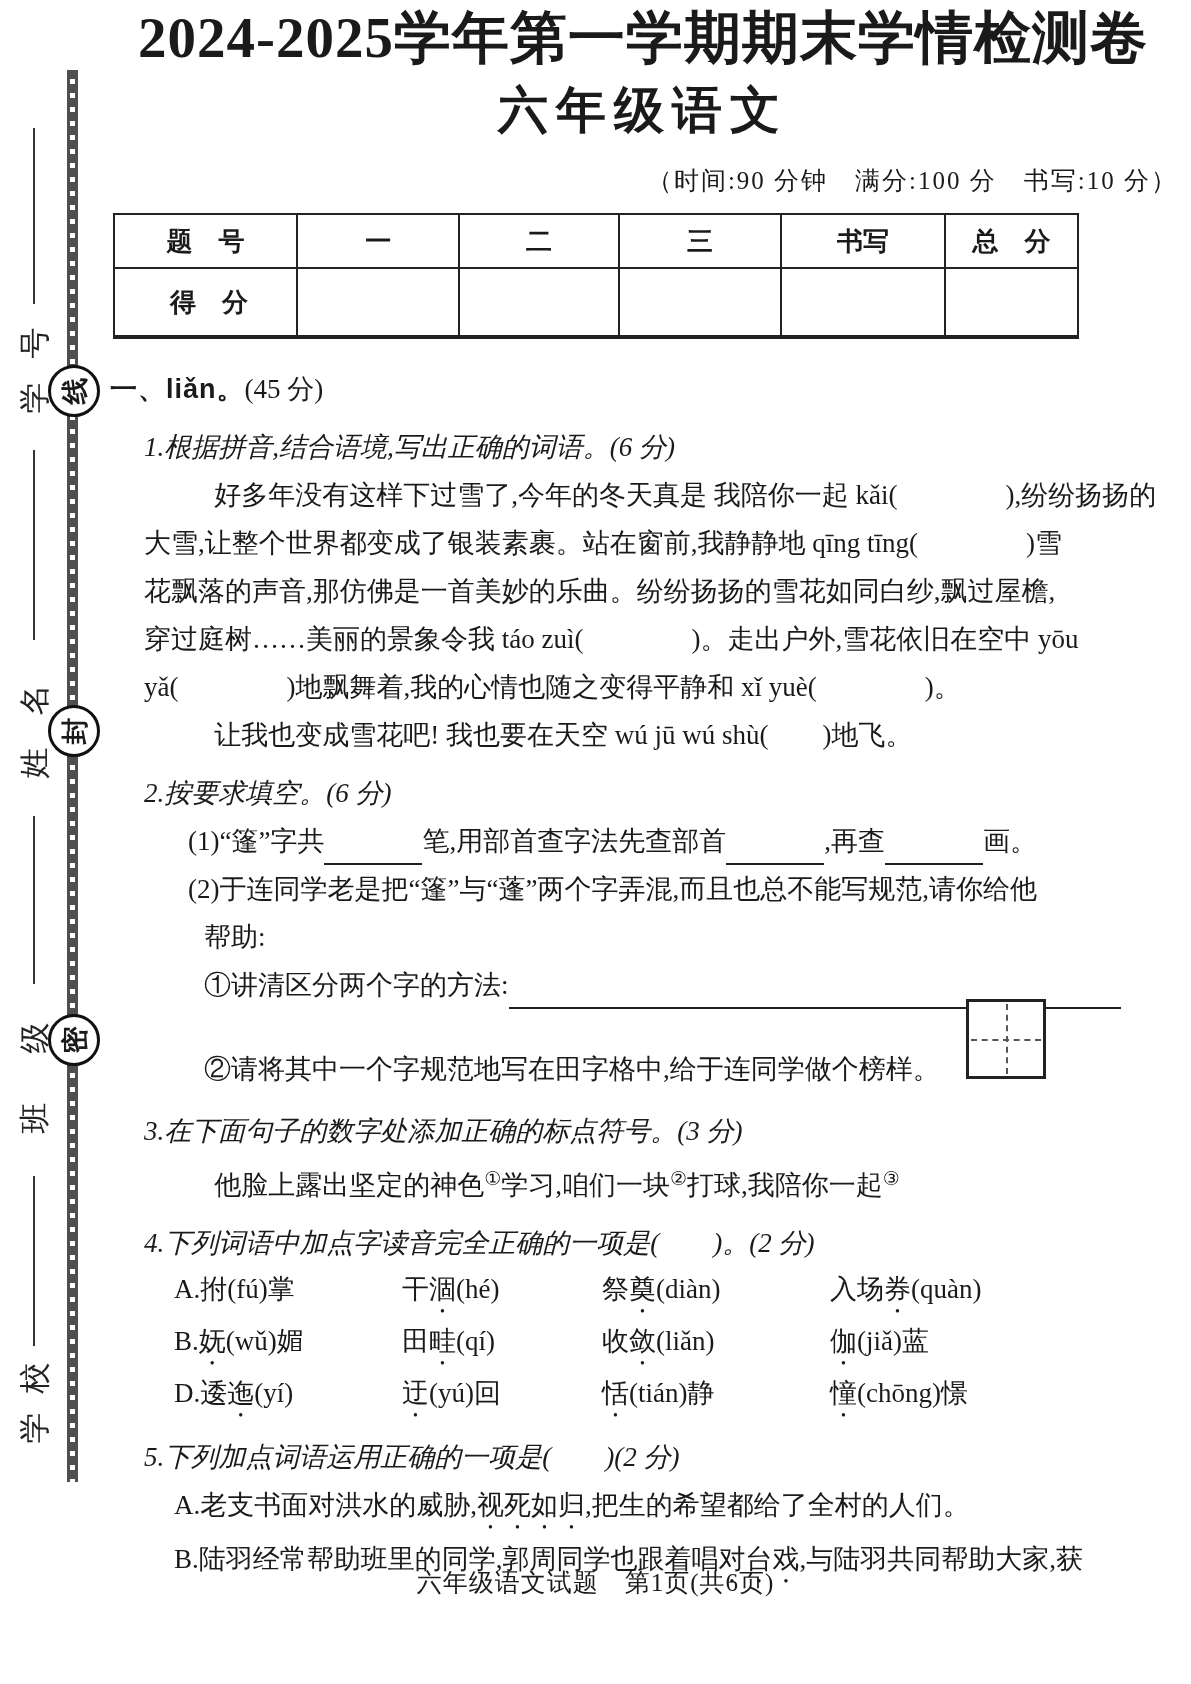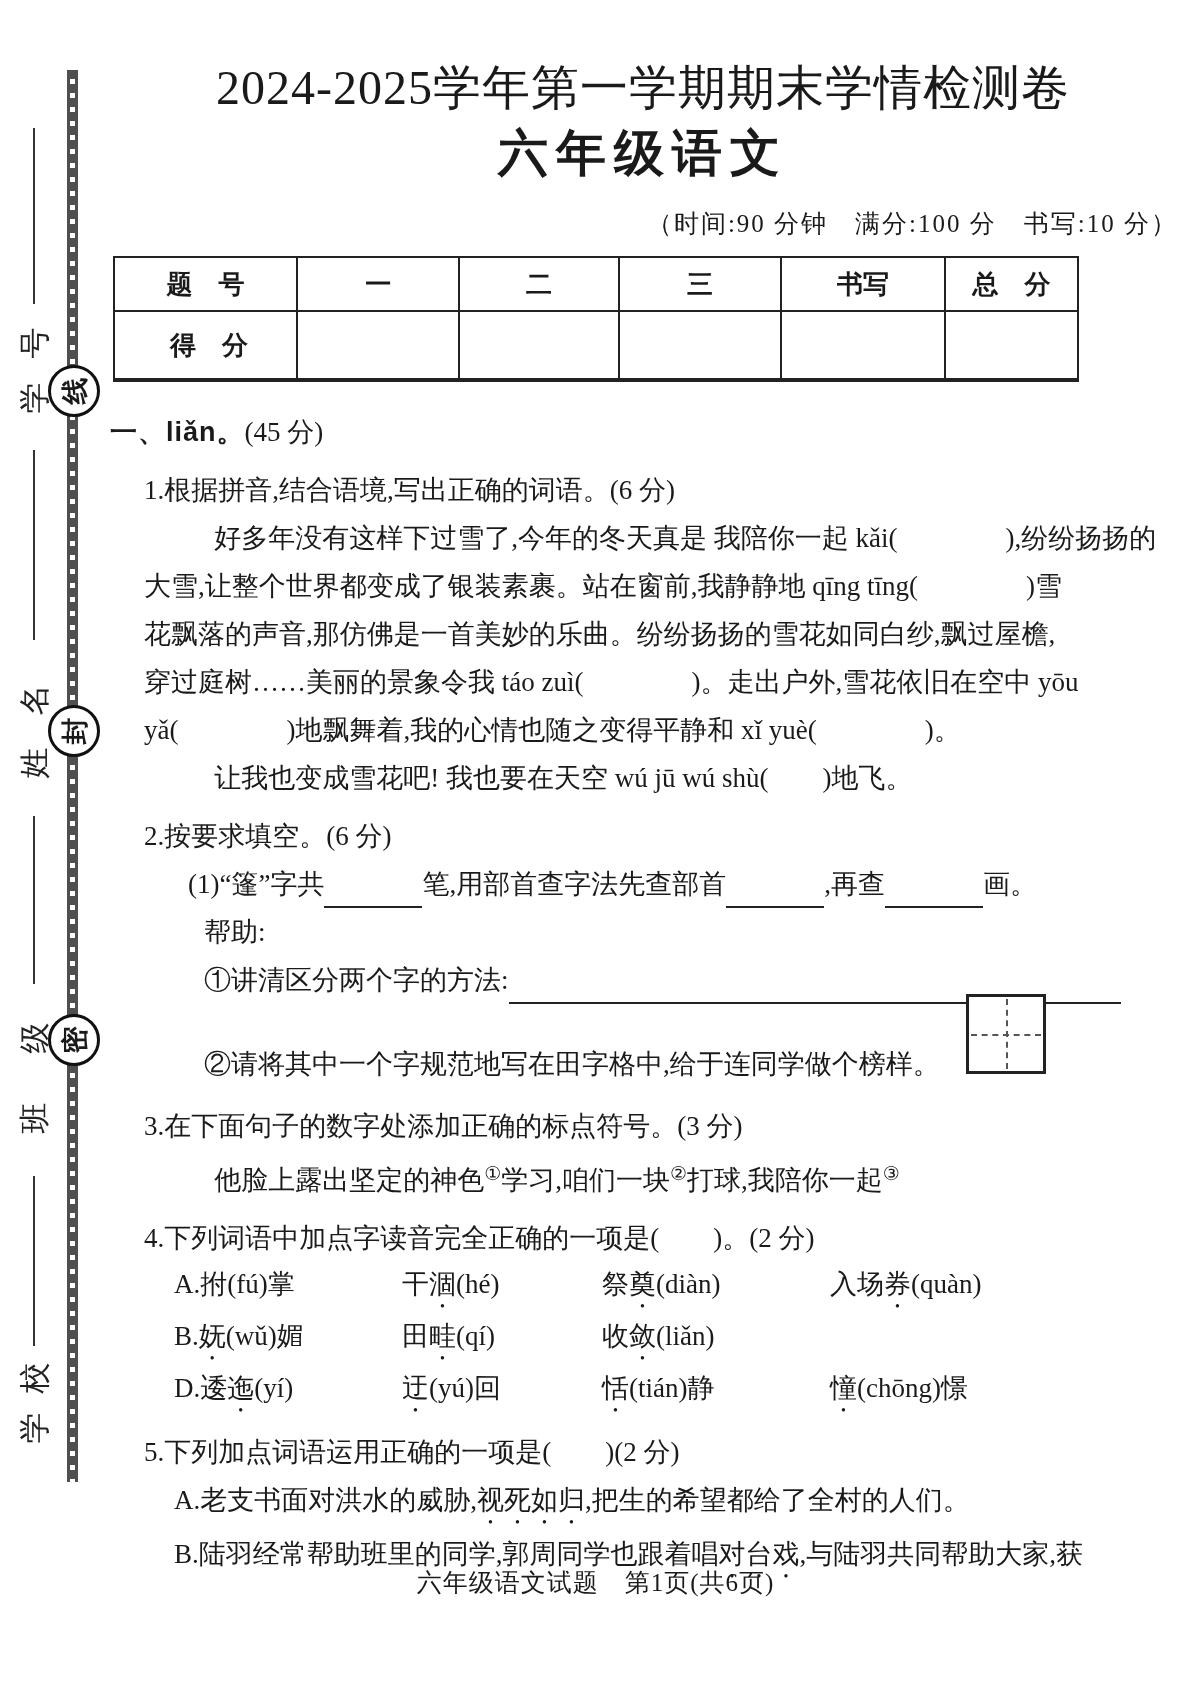--- a/index.html
+++ b/index.html
@@ -23,39 +23,39 @@
     font-size:27px;font-weight:bold;z-index:3;
   }
   .seal-circle span{display:block;transform:rotate(-90deg);}
   .side-char{
     position:absolute;left:14px;width:40px;height:40px;text-align:center;
     font-size:31px;transform:rotate(-90deg);color:#222;
   }
   .side-line{position:absolute;left:33px;width:2px;background:#333;}
   
   .main{position:absolute;left:108px;top:0;width:1070px;}
-  .title1{margin-top:56px;text-align:center;font-size:48px;font-weight:normal;letter-spacing:1px;white-space:nowrap;}
+  .title1{text-align:center;font-size:57px;font-weight:bold;letter-spacing:1px;white-space:nowrap;}
   .title2{text-align:center;font-size:50px;font-weight:bold;letter-spacing:8px;}
   .infoline{margin-top:20px;text-align:right;font-size:25px;letter-spacing:2px;}
   table.score{
     margin-top:16px;margin-left:5px;border-collapse:collapse;width:966px;
     border:2px solid #222;border-bottom:4px solid #222;
   }
   table.score td{
     border:2px solid #222;text-align:center;vertical-align:middle;
     font-size:26px;font-weight:bold;font-family:"Liberation Sans","DejaVu Sans",sans-serif;
   }
   tr.r1 td{height:50px;}
   tr.r2 td{height:64px;padding-left:8px;}
   .c0{width:19%;border-radius:20px;} .c1{width:16.8%;} .c2{width:16.6%;} .c3{width:16.8%;} .c4{width:17%;} .c5{width:13.8%;}
   
   .sec-head{margin:26px 0 0 2px;font-size:29px;}
   .sec-head .bold{font-weight:bold;font-family:"Liberation Sans","DejaVu Sans",sans-serif;letter-spacing:1px;}
   .line{font-size:27px;line-height:48px;white-space:nowrap;}
-  .stem{margin-left:36px;margin-top:10px;}
+  .stem{margin-left:36px;margin-top:10px;font-style:italic;}
   .para{margin-left:36px;}
   .indent{text-indent:2.6em;}
   .sub{margin-left:80px;}
   .sub2{margin-left:96px;}
   .opt{margin-left:66px;}
   .blank{display:inline-block;border-bottom:2px solid #222;height:30px;vertical-align:bottom;}
   .blank.w95{width:98px;} .blank.w610{width:612px;}
   .jd{ -webkit-text-emphasis:filled dot #1a1a1a;text-emphasis:filled dot #1a1a1a;
        -webkit-text-emphasis-position:under;text-emphasis-position:under right;}
   sup.circ{font-size:19px;vertical-align:9px;}
@@ -142,20 +142,21 @@
     <div class="line para">大雪,让整个世界都变成了银装素裹。站在窗前,我静静地 qīng tīng(　　　　)雪</div>
     <div class="line para">花飘落的声音,那仿佛是一首美妙的乐曲。纷纷扬扬的雪花如同白纱,飘过屋檐,</div>
     <div class="line para">穿过庭树……美丽的景象令我 táo zuì(　　　　)。走出户外,雪花依旧在空中 yōu</div>
     <div class="line para">yǎ(　　　　)地飘舞着,我的心情也随之变得平静和 xǐ yuè(　　　　)。</div>
     <div class="line para indent">让我也变成雪花吧! 我也要在天空 wú jū wú shù(　　)地飞。</div>
 
     <div class="line stem">2.按要求填空。(6 分)</div>
     <div class="line sub">
       <span>(1)“篷”字共</span><span class="blank w95"></span><span>笔,用部首查字法先查部首</span><span class="blank w95"></span><span>,再查</span><span class="blank w95"></span><span>画。</span>
     </div>
+    <div class="line sub">(2)于连同学老是把“篷”与“蓬”两个字弄混,而且也总不能写规范,请你给他</div>
     <div class="line sub2">帮助:</div>
     <div class="line sub2">
       <span>①讲清区分两个字的方法:</span><span class="blank w610"></span>
     </div>
     <div class="line sub2 row-rel" style="margin-top:36px;">
       <span>②请将其中一个字规范地写在田字格中,给于连同学做个榜样。</span>
       <span class="tzg"></span>
     </div>
 
     <div class="line stem" style="margin-top:14px;">3.在下面句子的数字处添加正确的标点符号。(3 分)</div>
@@ -167,20 +168,21 @@
     <div class="q4grid">
       <div><span>A.拊(fú)掌</span><span class="jd"></span><span></span></div>
       <div><span>干</span><span class="jd">涸</span><span>(hé)</span></div>
       <div><span>祭</span><span class="jd">奠</span><span>(diàn)</span></div>
       <div><span>入场</span><span class="jd">券</span><span>(quàn)</span></div>
     </div>
     <div class="q4grid">
       <div><span>B.</span><span class="jd">妩</span><span>(wǔ)媚</span></div>
       <div><span>田</span><span class="jd">畦</span><span>(qí)</span></div>
       <div><span>收</span><span class="jd">敛</span><span>(liǎn)</span></div>
+      <div><span></span><span class="jd">伽</span><span>(jiǎ)蓝</span></div>
     </div>
     <div class="q4grid">
       <div><span>D.逶</span><span class="jd">迤</span><span>(yí)</span></div>
       <div><span></span><span class="jd">迂</span><span>(yú)回</span></div>
       <div><span></span><span class="jd">恬</span><span>(tián)静</span></div>
       <div><span></span><span class="jd">憧</span><span>(chōng)憬</span></div>
     </div>
 
     <div class="line stem">5.下列加点词语运用正确的一项是(　　)(2 分)</div>
     <div class="line opt">

